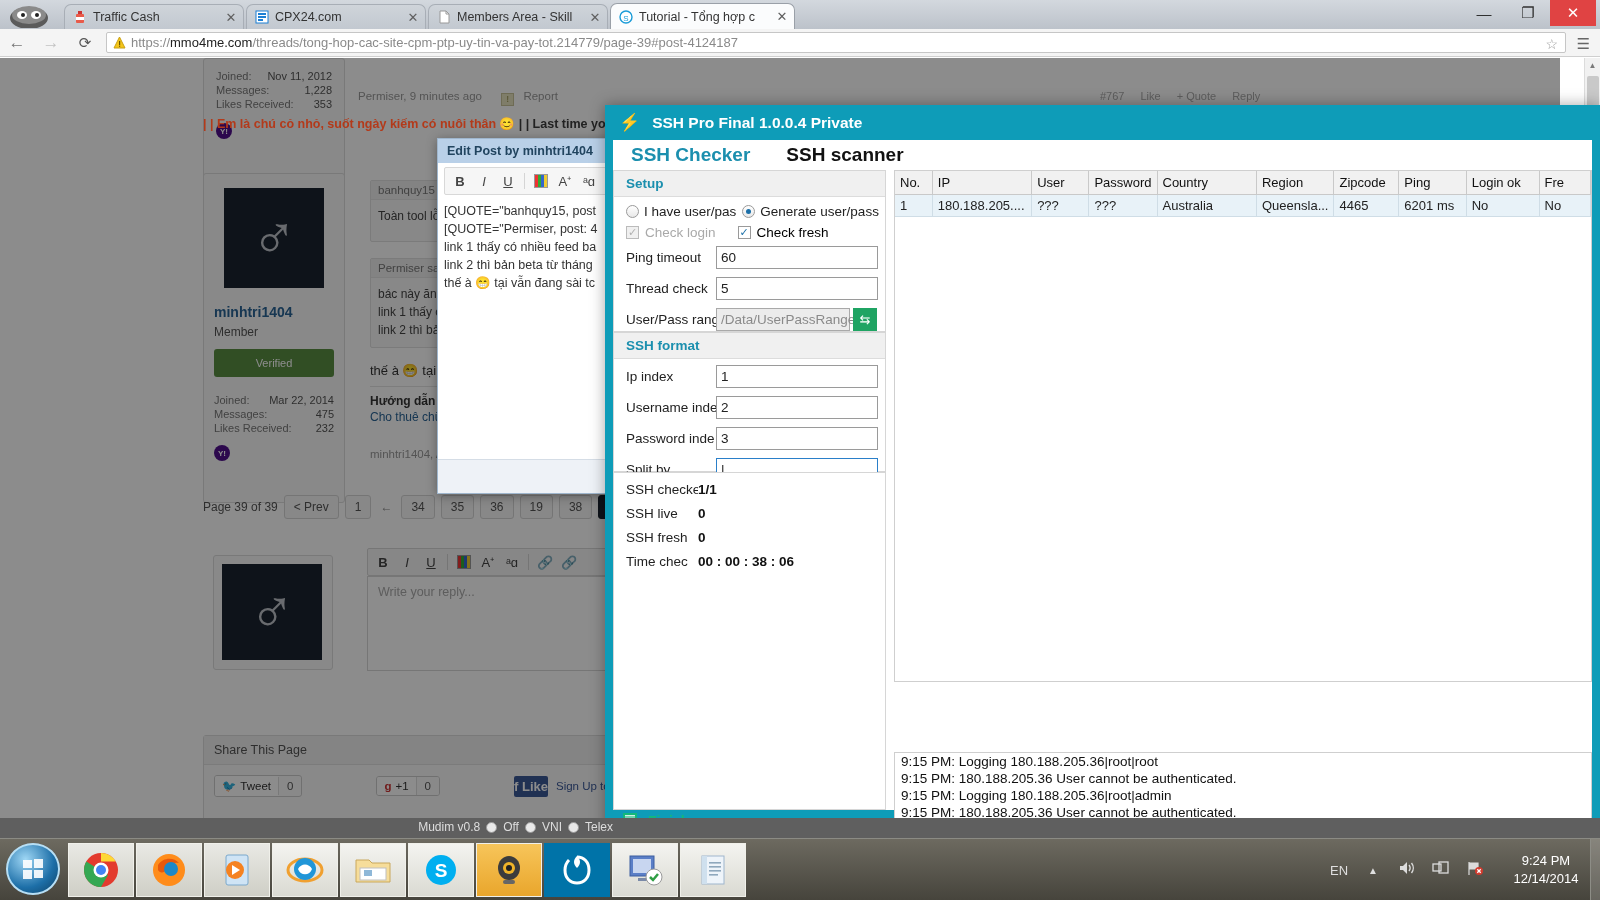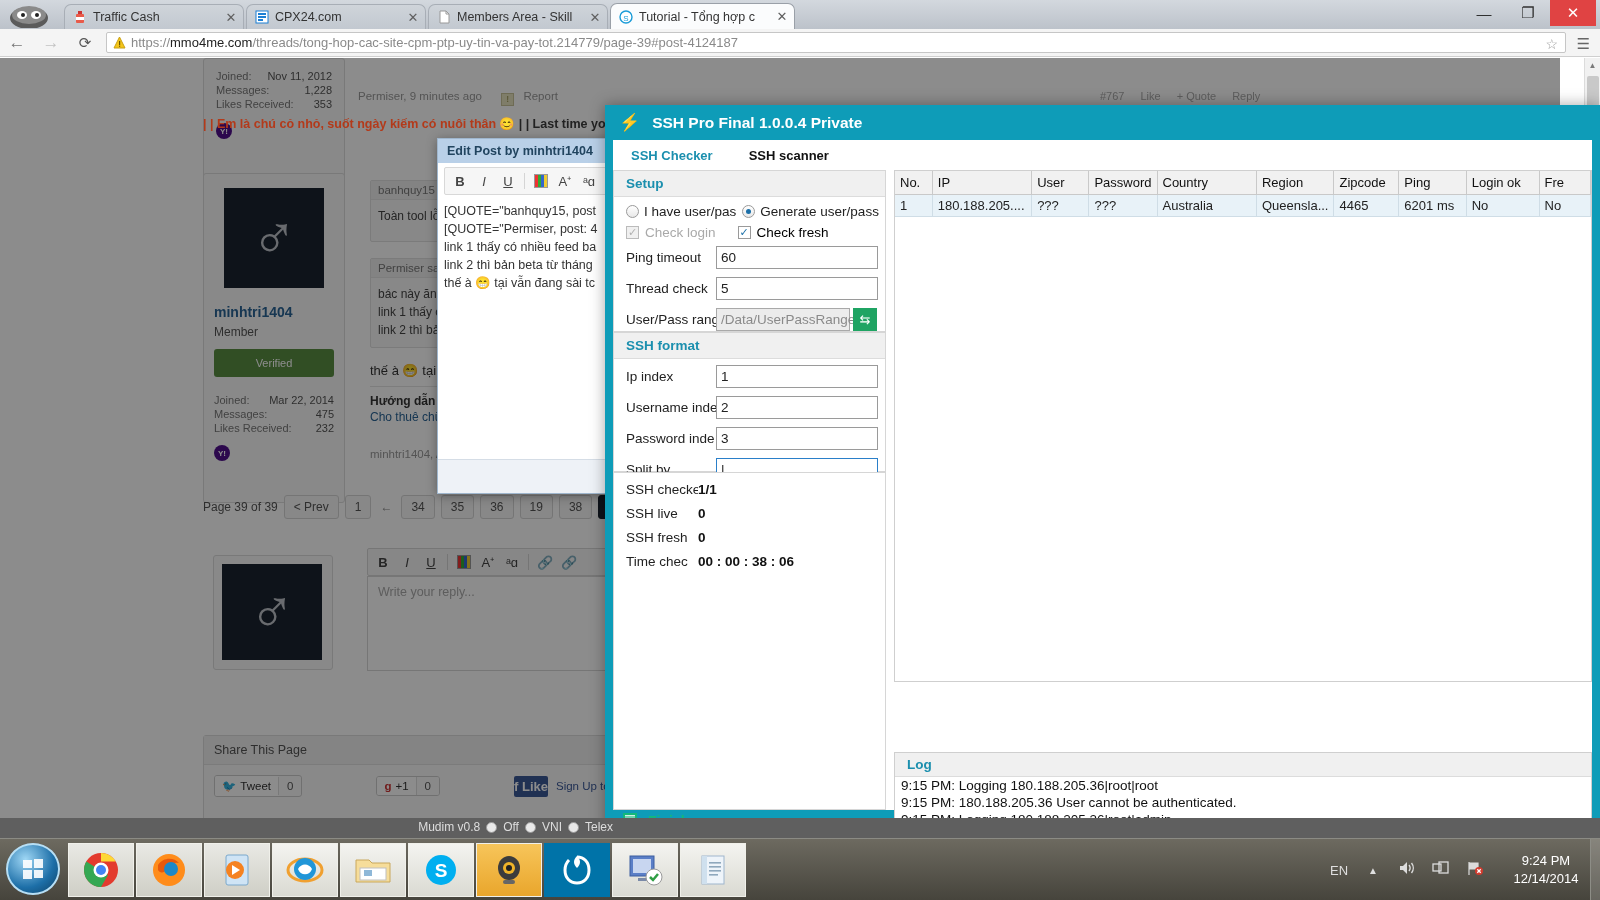--- a/index.html
+++ b/index.html
@@ -145,21 +145,21 @@
                        border-top:1px solid #d5dde6;}
 
   
   #ssh { position:absolute; left:605px; top:105px; width:995px; height:733px;
          background:#0e9cb8; box-shadow:0 0 14px rgba(0,0,0,.35); }
   #ssh .title { height:35px; display:flex; align-items:center; gap:12px; padding-left:14px;
                 color:#fff; font-size:15.5px; font-weight:bold; }
   #ssh .bolt { font-size:17px; }
   #ssh .tabs { position:absolute; left:8px; top:35px; height:30px; display:flex; align-items:flex-end; }
   #ssh .stab { height:30px; padding:0 18px; display:flex; align-items:center;
-               font-size:13px; font-weight:bold; color:#fff; }
+               font-size:19px; font-weight:bold; color:#fff; }
   #ssh .stab.active { background:#fff; color:#1b8fae; border-radius:2px 2px 0 0; }
   #ssh .stab.inactive { color:#111; background:#fff; }
   #ssh .tabsbg { position:absolute; left:8px; top:35px; width:979px; height:30px; background:#fff; }
 
   #ssh .body { position:absolute; left:8px; top:65px; width:979px; height:640px; background:#fff; }
 
   .panel { position:absolute; background:#fff; border:1px solid #d6d6d6; }
   .panel-hd { background:#f0f0f0; border-bottom:1px solid #dcdcdc; color:#1b8fae;
               font-weight:bold; font-size:13.5px; padding:5px 12px; }
 
@@ -624,21 +624,20 @@
             <td>4465</td>
             <td>6201 ms</td>
             <td>No</td>
             <td>No</td>
           </tr>
         </tbody>
       </table>
     </div>
 
     <div id="logpanel">
-      <div class="panel-hd">Log</div>
       <div class="logline">9:15 PM: Logging 180.188.205.36|root|root</div>
       <div class="logline">9:15 PM: 180.188.205.36 User cannot be authenticated.</div>
       <div class="logline">9:15 PM: Logging 180.188.205.36|root|admin</div>
       <div class="logline">9:15 PM: 180.188.205.36 User cannot be authenticated.</div>
     </div>
   </div>
 </div>
 
 <div class="finish">
   <span class="fico">

